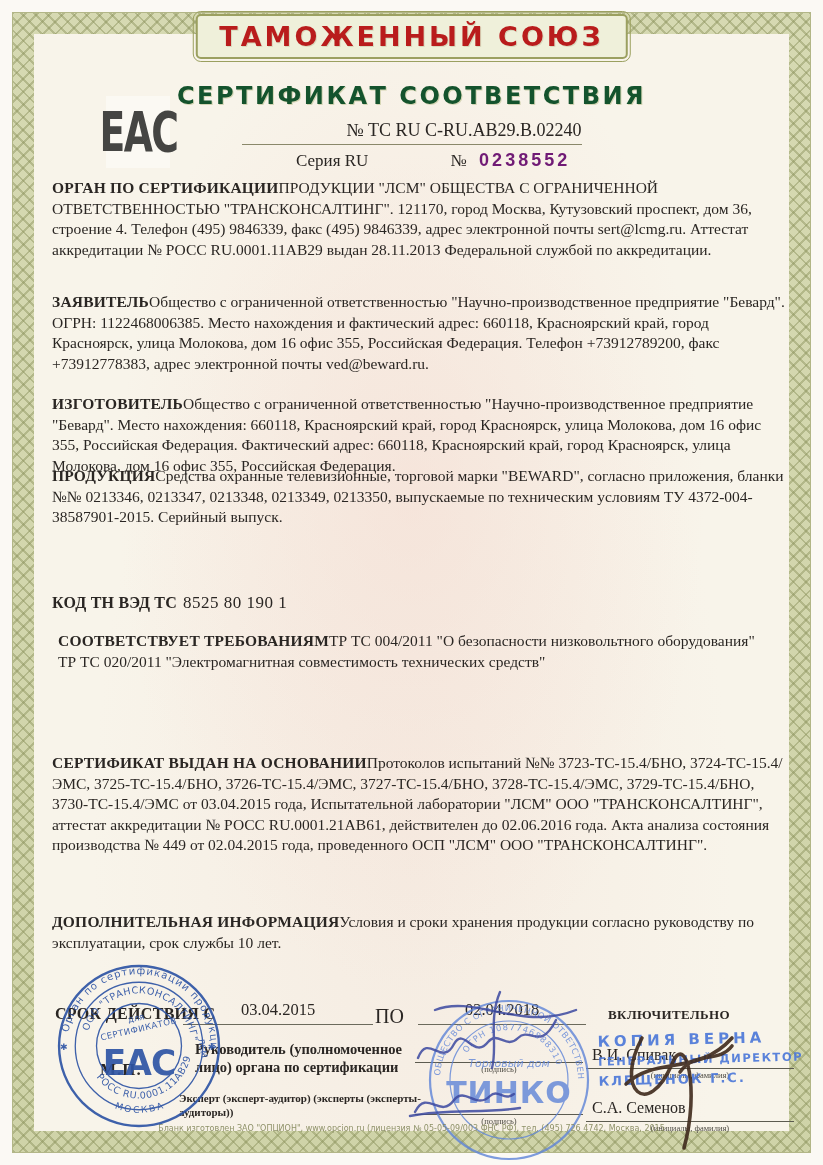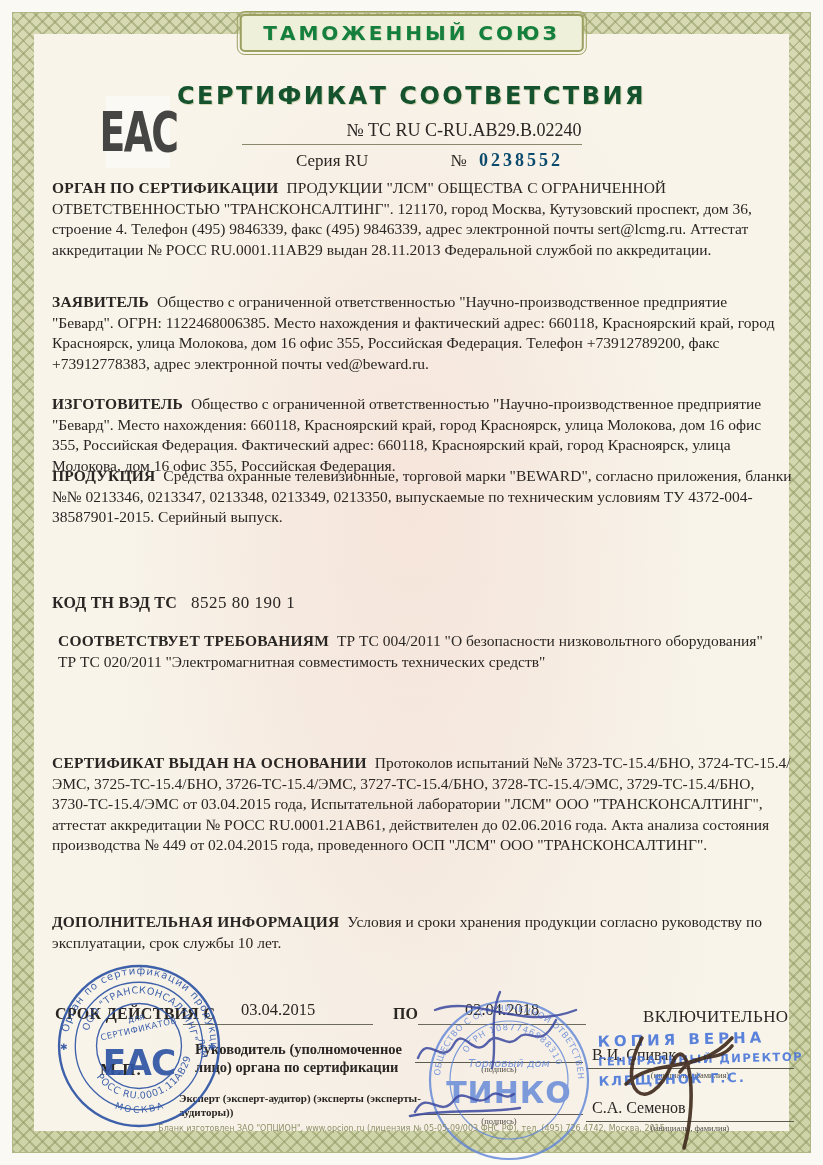--- a/index.html
+++ b/index.html
@@ -27,22 +27,22 @@
   .z{position:absolute; z-index:2;}
 
   
   .badge{
     left:50%; top:14px; transform:translateX(-50%);
     background:#eff0da; border:2px solid #9ba060; border-radius:5px;
     outline:1px solid #9ba060; outline-offset:2px;
     padding:5px 22px; z-index:3;
   }
   .badge-text{
-    font-family:"DejaVu Sans", sans-serif; font-weight:bold; font-size:20px;
-    letter-spacing:3px; color:#15803d; text-shadow:1px 1px 0 #d8d9bd;
+    font-family:"DejaVu Sans", sans-serif; font-weight:bold; font-size:27px;
+    letter-spacing:3px; color:#b91c1c; text-shadow:1px 1px 0 #d8d9bd;
     white-space:nowrap;
   }
   .eac-mark{
     left:106px; top:96px; width:64px; height:72px;
     background:rgba(255,255,255,.45);
     display:flex; align-items:center; justify-content:center;
   }
   .eac-mark span{
     font-family:"DejaVu Sans", sans-serif; font-weight:bold; font-size:46px;
     color:#454543; transform:scale(.82,1.18); letter-spacing:-2px;
@@ -53,40 +53,40 @@
     letter-spacing:2.5px; color:#14532d; text-shadow:1px 1px 0 #d4d5b4;
   }
   .cert-no-row{
     left:50%; top:120px; transform:translateX(-50%);
     width:340px; text-align:right; border-bottom:1.5px solid #8a886a;
     padding-bottom:3px; font-size:18px; white-space:nowrap;
   }
   .series-row{ left:296px; top:150px; font-size:17px; }
   .series-row .no{ margin-left:78px; }
   .serial{
-    font-family:Liberation Serif, serif; font-weight:bold;
-    color:#0c4a6e; letter-spacing:3px; font-size:18px; margin-left:8px;
+    font-family:Liberation Sans, sans-serif; font-weight:bold;
+    color:#701a75; letter-spacing:3px; font-size:18px; margin-left:8px;
   }
 
   
   .sect{ left:52px; width:740px; font-size:15.5px; line-height:1.33; }
-  .sect .label{ font-weight:bold; letter-spacing:.2px; padding-right:8px; }
+  .sect .label{ font-weight:bold; letter-spacing:.2px; padding-right:0; }
   .s-org{top:178px;} .s-app{top:292px;} .s-man{top:394px;} .s-prod{top:466px;}
   .s-code{top:592px; font-size:16px;}
   .s-code .cval{ font-size:17px; letter-spacing:.5px; padding-left:6px;}
   .s-req{top:631px;margin-left:6px;} .s-basis{top:753px;} .s-add{top:912px;}
 
   
   .v-label{left:55px; top:1005px; font-weight:bold; font-size:16px; letter-spacing:.3px;}
   .v-d1{left:183px; top:1000px; width:190px; text-align:center; font-size:16.5px;
         border-bottom:1px solid #6b6a5c; padding-bottom:4px;}
-  .v-po{left:393px; top:1005px; font-weight:bold; font-size:16px;}
+  .v-po{left:375px; top:1005px; font-weight:normal; font-size:20px;}
   .v-d2{left:418px; top:1000px; width:168px; text-align:center; font-size:16.5px;
         border-bottom:1px solid #6b6a5c; padding-bottom:4px;}
-  .v-incl{left:643px; top:1007px; font-weight:normal; font-size:17px; letter-spacing:.4px;}
+  .v-incl{left:608px; top:1007px; font-weight:bold; font-size:13px; letter-spacing:.4px;}
 
   
   .mp{left:100px; top:1060px; font-weight:bold; font-size:17px; letter-spacing:1px;}
   .lbl-head{left:195px; top:1040px; width:232px; font-weight:bold; font-size:14.5px; line-height:1.25;}
   .lbl-exp{left:179px; top:1092px; width:245px; font-weight:bold; font-size:11px; line-height:1.25;}
   .sigline{border-bottom:1px solid #5c5b50; height:0;}
   .sl1{left:415px; top:1062px; width:168px;}
   .sl2{left:415px; top:1114px; width:168px;}
   .caption{font-size:8.5px; color:#4c4a42; text-align:center;}
   .cap1{left:415px; top:1064px; width:168px;}

